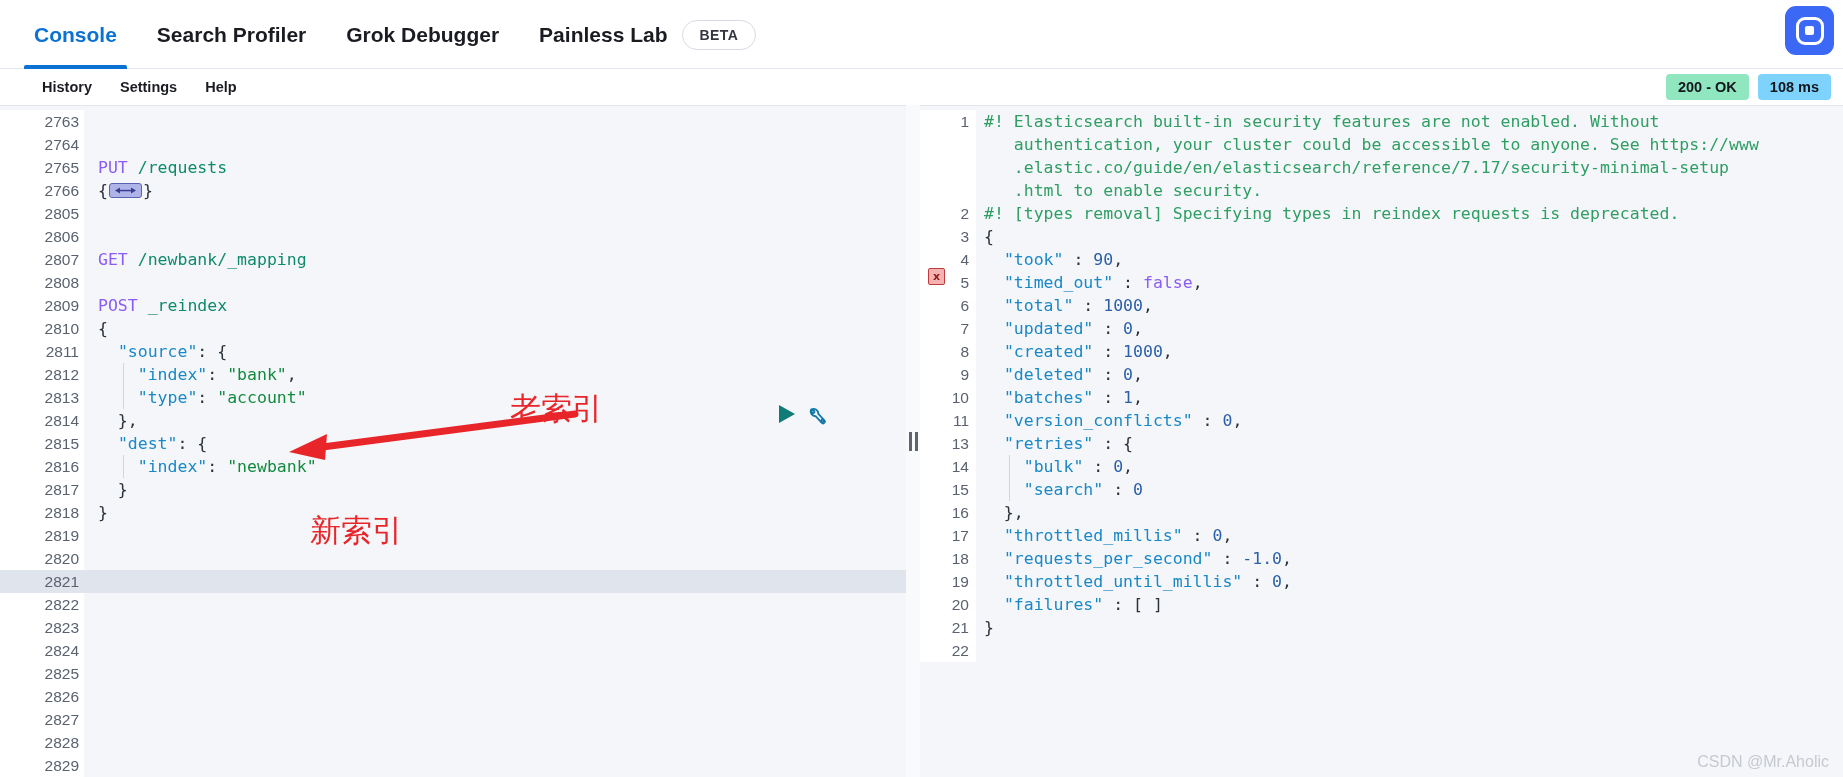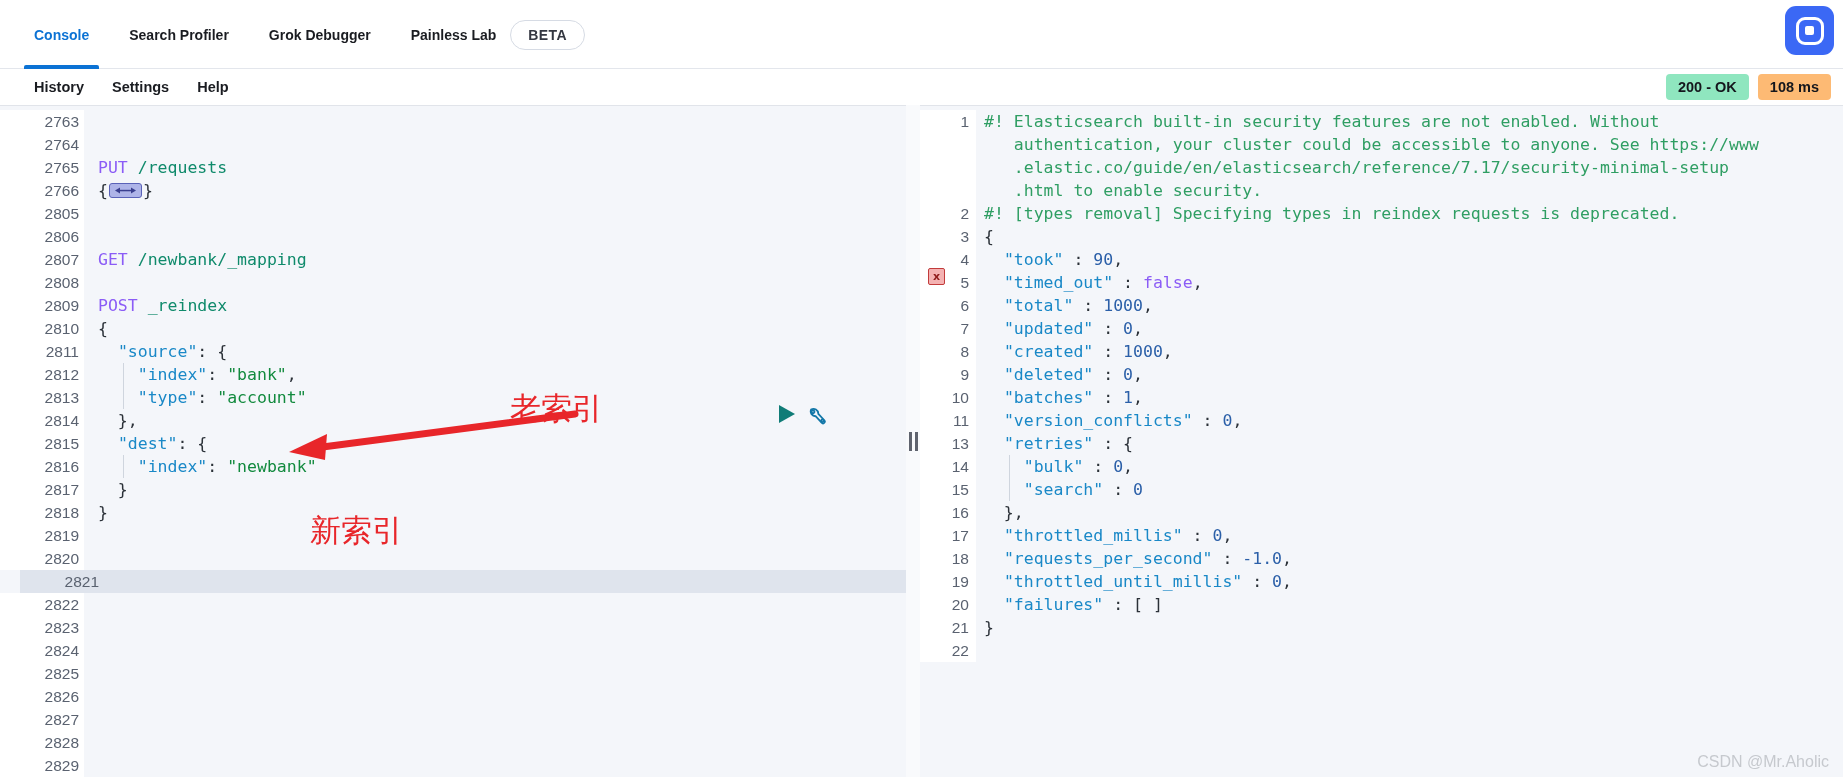--- a/index.html
+++ b/index.html
@@ -20,21 +20,21 @@
     padding-left: 14px;
     border-bottom: 1px solid #e3e6ec;
   }
   .tabs { display: flex; align-items: center; height: 69px; }
   .tab {
     position: relative;
     height: 69px;
     display: flex;
     align-items: center;
     padding: 0 20px;
-    font-size: 14px;
+    font-size: 21px;
     font-weight: bold;
     color: #1a1c21;
     cursor: pointer;
     white-space: nowrap;
   }
   .tab.active { color: #0b72d4; }
   .tab.active::after {
     content: "";
     position: absolute;
     left: 10px; right: 10px; bottom: 0;
@@ -78,21 +78,21 @@
     border-radius: 2px;
   }
 
   
   .submenu {
     position: relative;
     height: 36px;
     background: #ffffff;
     display: flex;
     align-items: center;
-    padding-left: 20px;
+    padding-left: 28px;
     gap: 0px;
   }
   .submenu-item {
     font-size: 14.5px;
     color: #1a1c21;
     font-weight: bold;
     padding: 0 14px;
     cursor: pointer;
     line-height: 36px;
   }
@@ -106,21 +106,21 @@
     height: 26px;
     display: flex; align-items: center;
     padding: 0 12px;
     border-radius: 4px;
     font-size: 14.5px;
     font-weight: bold;
     color: #14161c;
     white-space: nowrap;
   }
   .badge.ok  { background: #8fe6bf; }
-  .badge.ms  { background: #fdba74; }
+  .badge.ms  { background: #7dd3fc; }
 
   
   .panes {
     position: relative;
     height: 672px;
     display: flex;
     background: #f5f7fa;
   }
   .pane-editor {
     position: relative;
@@ -143,21 +143,21 @@
   .row {
     position: relative;
     display: flex;
     height: 23px;
     line-height: 23px;
     font-family: "DejaVu Sans Mono", monospace;
     font-size: 16.5px;
     white-space: pre;
   }
   .row.active-line .code { background: #dfe4ed; }
-  .row.active-line .gutter { background: #dfe4ed; margin-left: 20px; }
+  .row.active-line .gutter { background: #dfe4ed; }
 
   .gutter {
     width: 84px;
     min-width: 84px;
     text-align: right;
     padding-right: 5px;
     color: #5a6270;
     font-size: 15.5px;
     font-family: "Liberation Sans", sans-serif;
     background: #ffffff;

